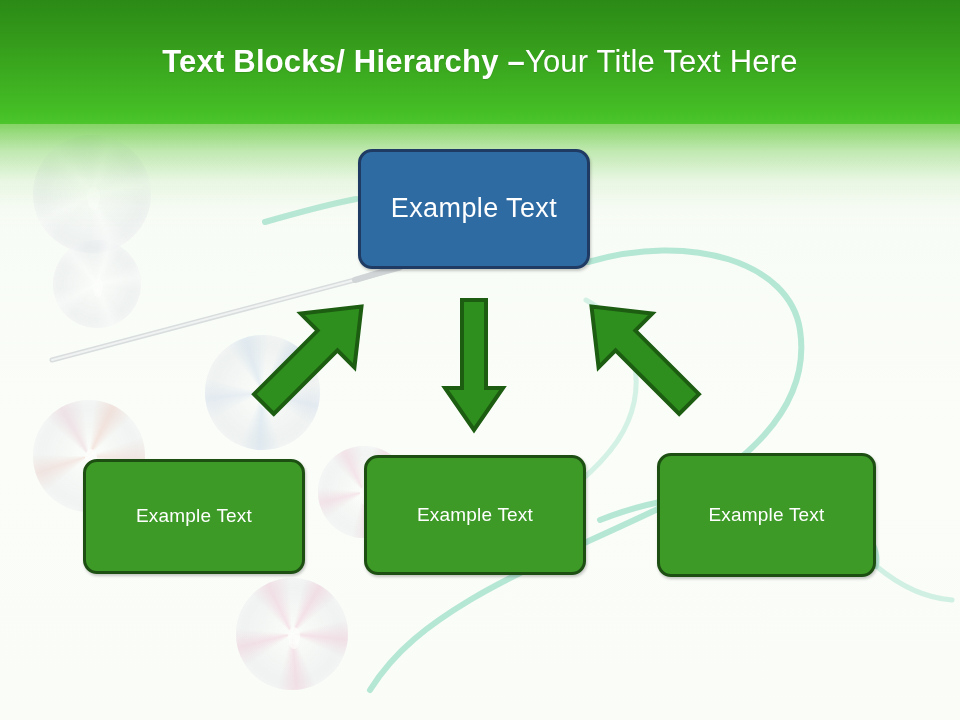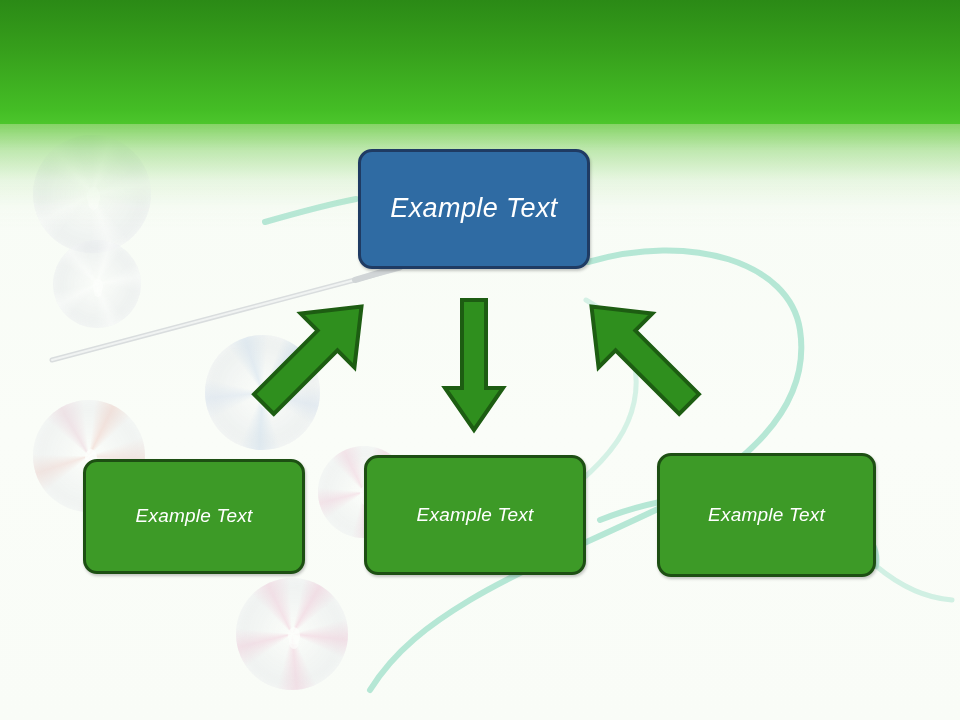--- a/index.html
+++ b/index.html
@@ -194,21 +194,21 @@
   }
   .node-child {
     background: #3d9a27;
     border: 3px solid #1d4f13;
     box-shadow: 1px 2px 3px rgba(0,0,0,0.22);
   }
   .node-child .node-label {
     font-size: 19px;
     letter-spacing: 0.2px;
   }
-  .node-label { line-height: 1.1; font-style: italic; }
+  .node-label { line-height: 1.1; }
 
   
   .arrow-svg {
     position: absolute;
     pointer-events: none;
   }
 </style>
 </head>
 <body>
 
@@ -241,20 +241,24 @@
                C 855,513 880,540 876,566" stroke-width="6"></path>
       <path d="M 586,300 C 640,330 650,392 618,440
                C 590,482 540,510 500,540" stroke-width="5" opacity="0.55"></path>
       <path d="M 876,566 C 900,586 924,598 952,600" stroke-width="5" opacity="0.6"></path>
     </g>
   </svg>
 
   <div class="bg-fade"></div>
 
   <div class="banner"></div>
+  <div class="banner-title">
+    <span class="title-strong">Text Blocks/ Hierarchy – </span>
+      <span class="title-light">Your Title Text Here</span>
+  </div>
 
   <svg class="arrow-svg" style="left:232px; top:278px; width:160px; height:156px;" viewBox="0 0 160 156" xmlns="http://www.w3.org/2000/svg">
     <g transform="rotate(225 80 78)">
       <path d="M 66,10 L 94,10 L 94,100 L 118,100 L 80,148 L 42,100 L 66,100 Z" fill="#2f8f1e" stroke="#1d5d12" stroke-width="4" stroke-linejoin="miter"></path>
     </g>
   </svg>
 
   <svg class="arrow-svg" style="left:441px; top:296px; width:66px; height:140px;" viewBox="0 0 66 140" xmlns="http://www.w3.org/2000/svg">
     <path d="M 21,4 L 45,4 L 45,92 L 62,92 L 33,134 L 4,92 L 21,92 Z" fill="#2f8f1e" stroke="#1d5d12" stroke-width="4" stroke-linejoin="miter"></path>
   </svg>

